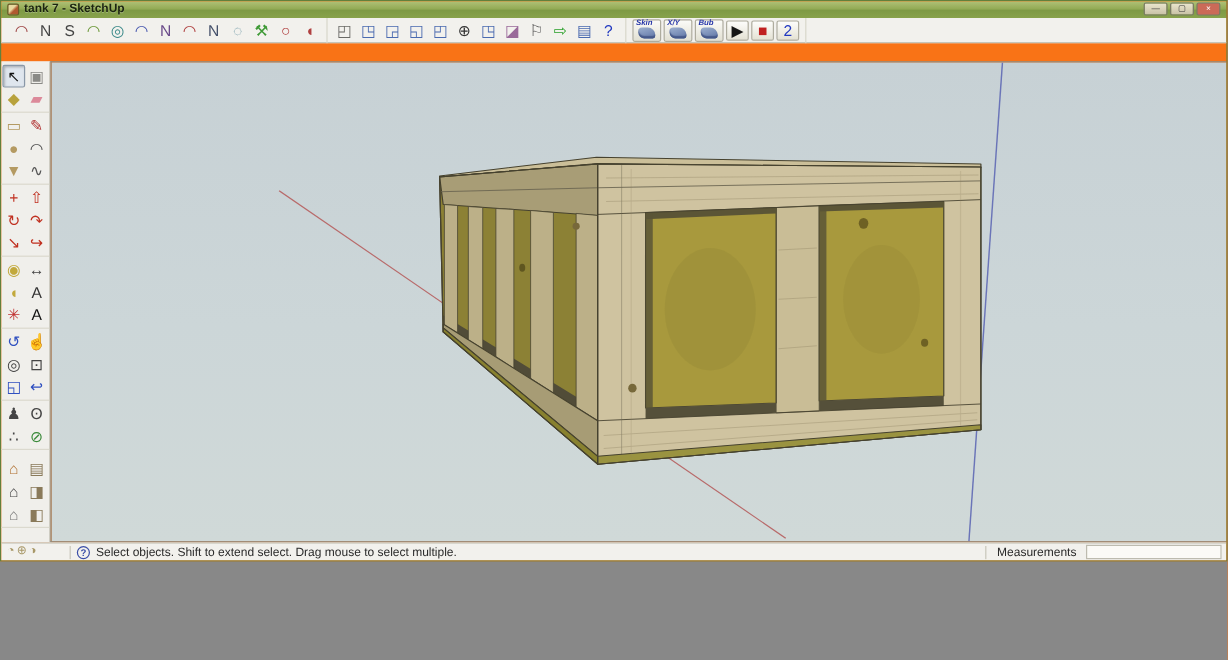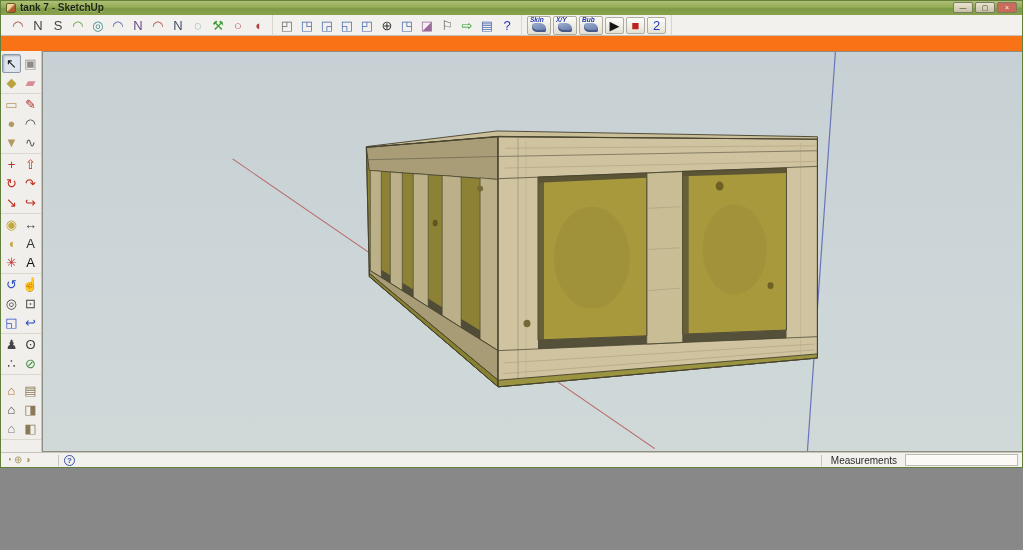--- a/index.html
+++ b/index.html
@@ -376,20 +376,21 @@
   </div>
 
   <div class="statusbar">
     <span class="sb-icons">
         <span class="sb-circle" style="color: rgb(168, 152, 104);">◔</span>
         <span class="sb-circle" style="color: rgb(168, 152, 104);">⊕</span>
         <span class="sb-circle" style="color: rgb(168, 152, 104);">◑</span>
       </span>
     <span class="sb-sep"></span>
     <span class="sb-help-icon">?</span>
+    <span class="sb-text">Select objects. Shift to extend select. Drag mouse to select multiple.</span>
     <span class="sb-right">
       <span class="sb-sep"></span>
       <span class="sb-measure-label">Measurements</span>
       <span class="sb-measure-box"></span>
     </span>
   </div>
 
 </div>
 
 </body></html>

